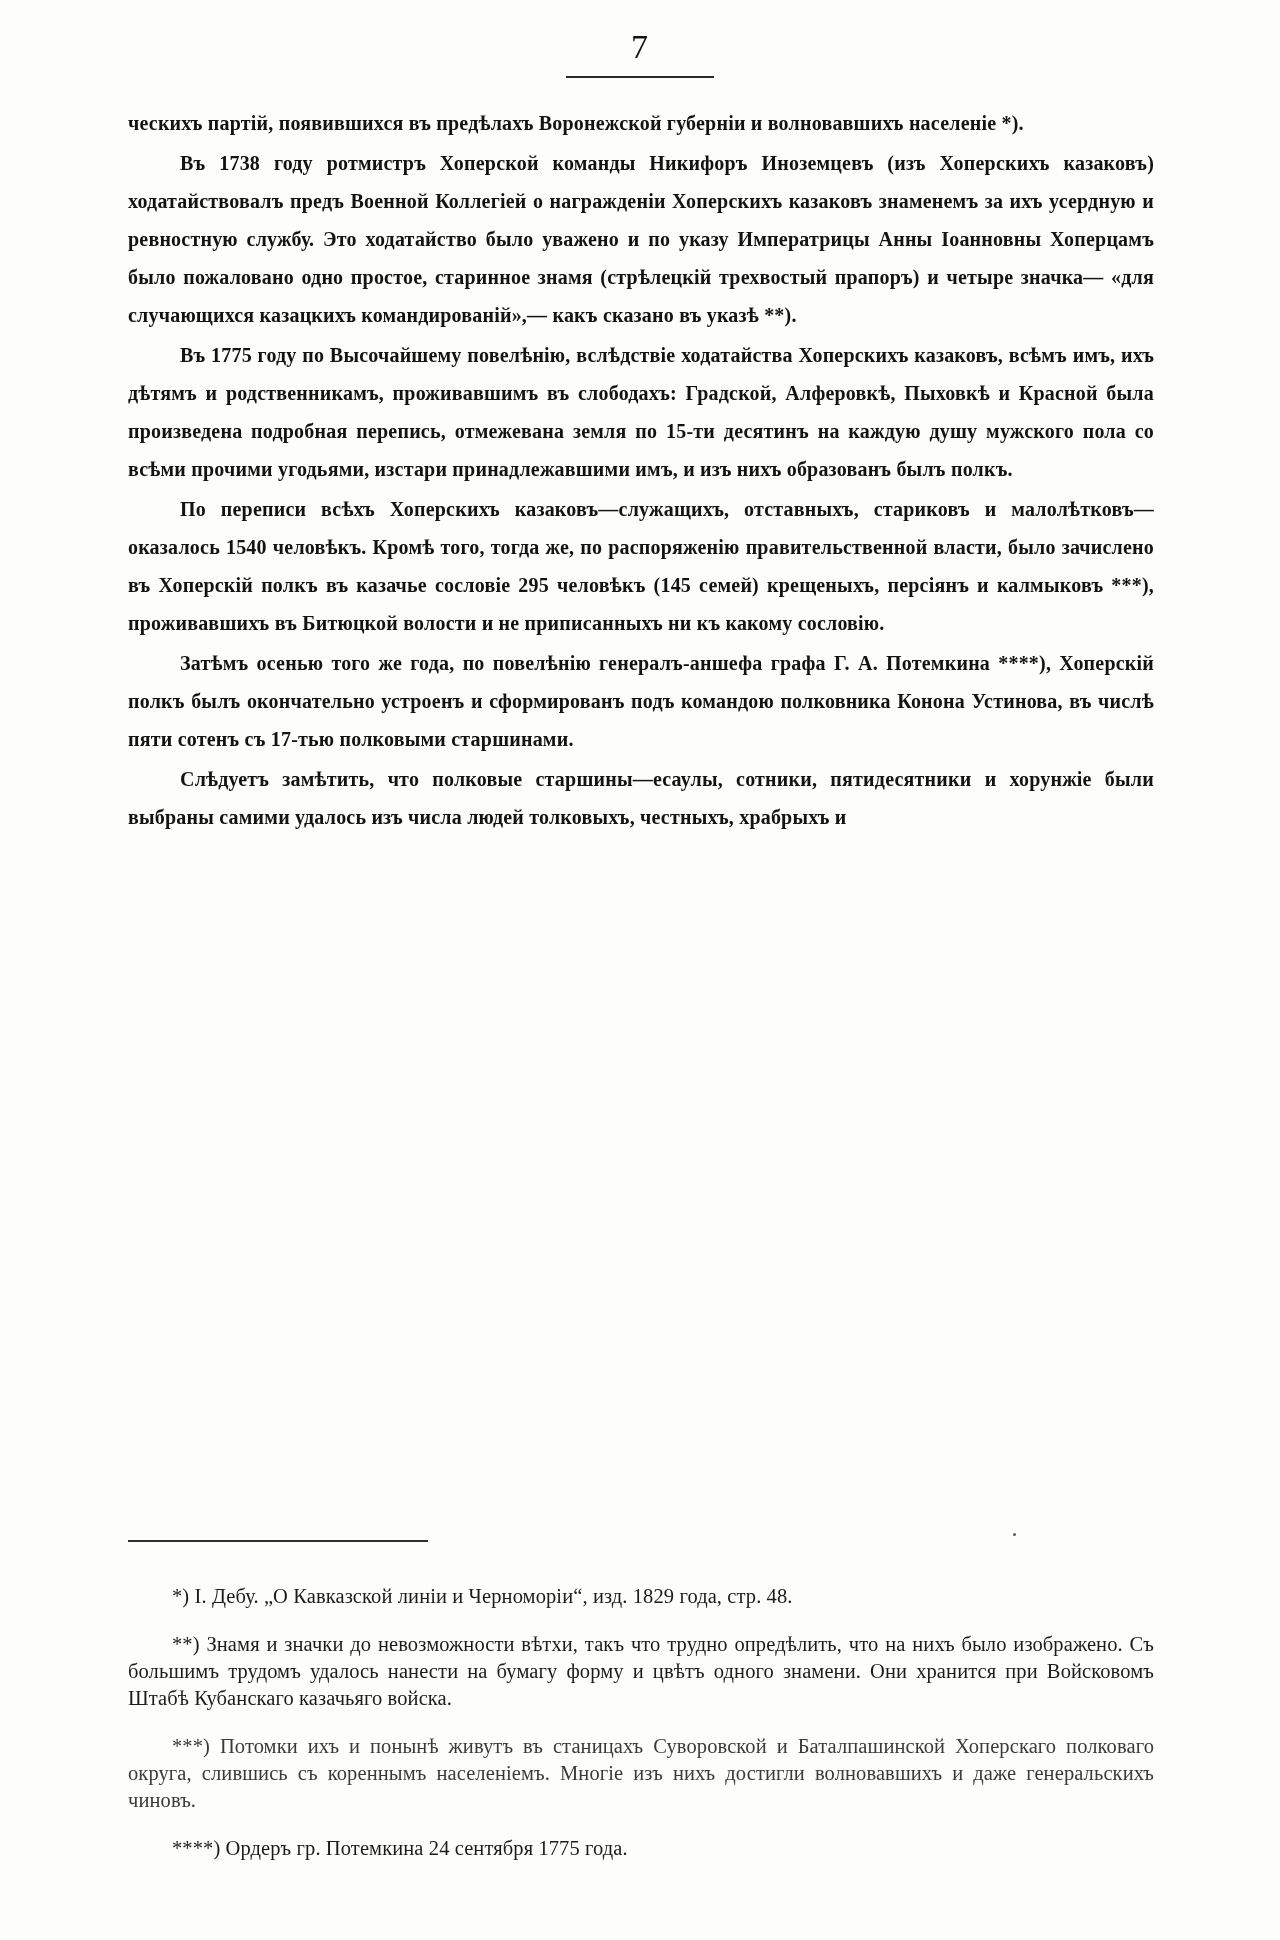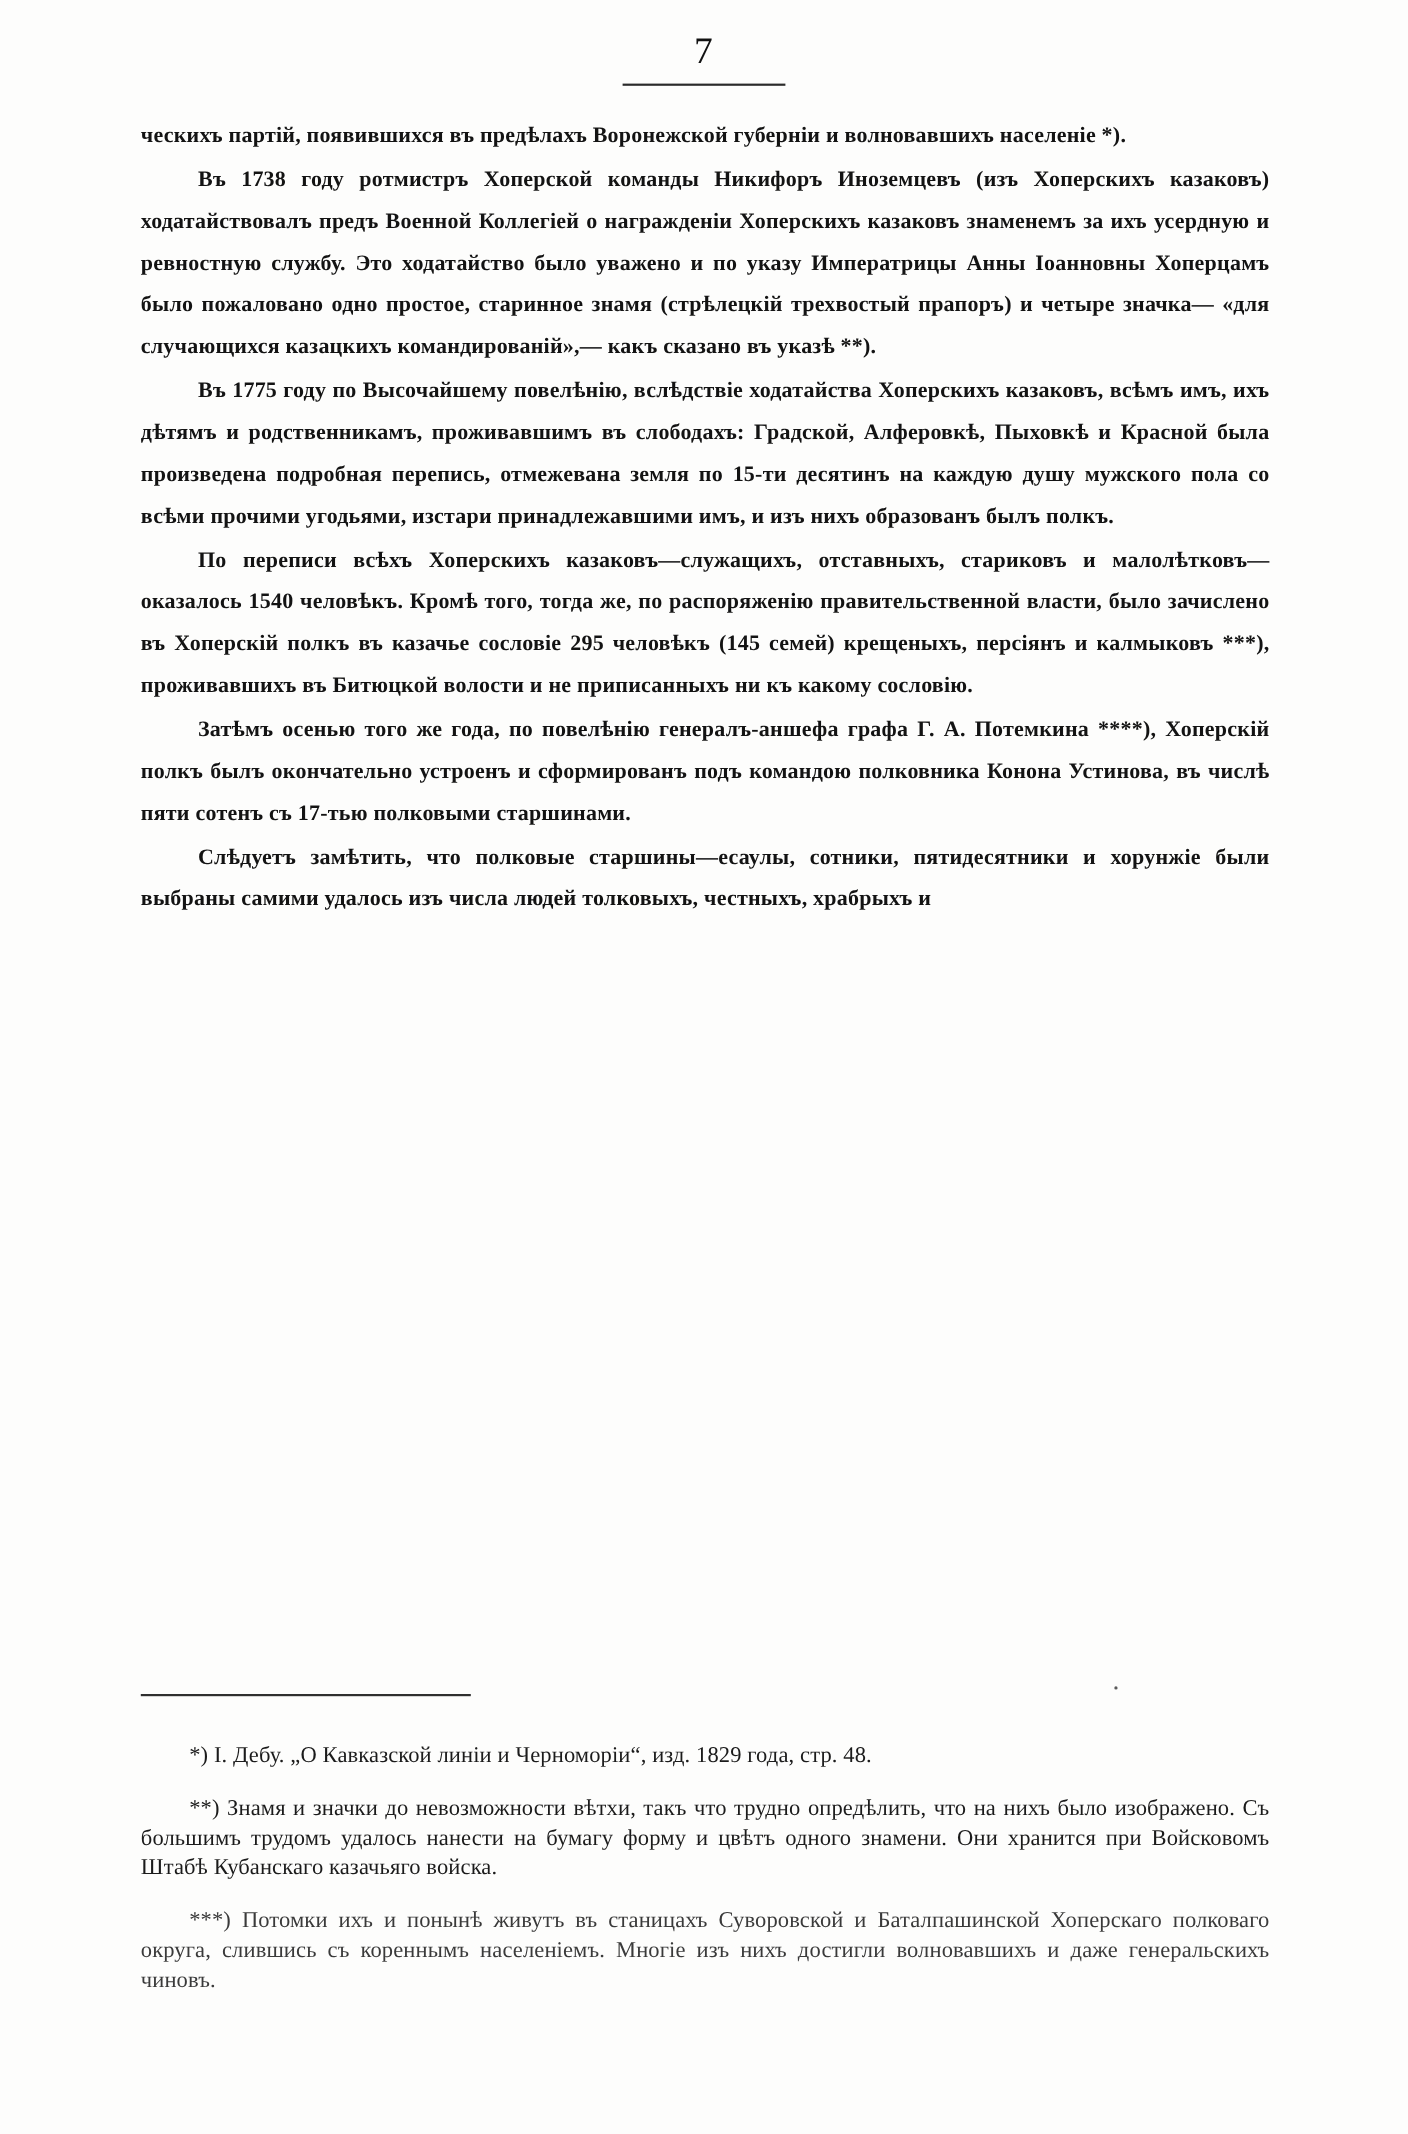--- a/index.html
+++ b/index.html
@@ -116,15 +116,16 @@
     <p class="para indent">Слѣдуетъ замѣтить, что полковые старшины—есаулы, сотники, пятидесятники и хорунжіе были выбраны самими удалось изъ числа людей толковыхъ, честныхъ, храбрыхъ и</p>
   </div>
 
   <div class="footnote-rule"></div>
   <div class="speck" style="left:1013px; top:1533px;"></div>
 
   <div class="footnotes">
     <p class="fn indent">*) І. Дебу. „О Кавказской линіи и Черноморіи“, изд. 1829 года, стр. 48.</p>
     <p class="fn indent">**) Знамя и значки до невозможности вѣтхи, такъ что трудно опредѣлить, что на нихъ было изображено. Съ большимъ трудомъ удалось нанести на бумагу форму и цвѣтъ одного знамени. Они хранится при Войсковомъ Штабѣ Кубанскаго казачьяго войска.</p>
     <p class="fn indent faded">***) Потомки ихъ и понынѣ живутъ въ станицахъ Суворовской и Баталпашинской Хоперскаго полковаго округа, слившись съ кореннымъ населеніемъ. Многіе изъ нихъ достигли волновавшихъ и даже генеральскихъ чиновъ.</p>
+    <p class="fn indent">****) Ордеръ гр. Потемкина 24 сентября 1775 года.</p>
   </div>
 
 </div>
 
 </body></html>

